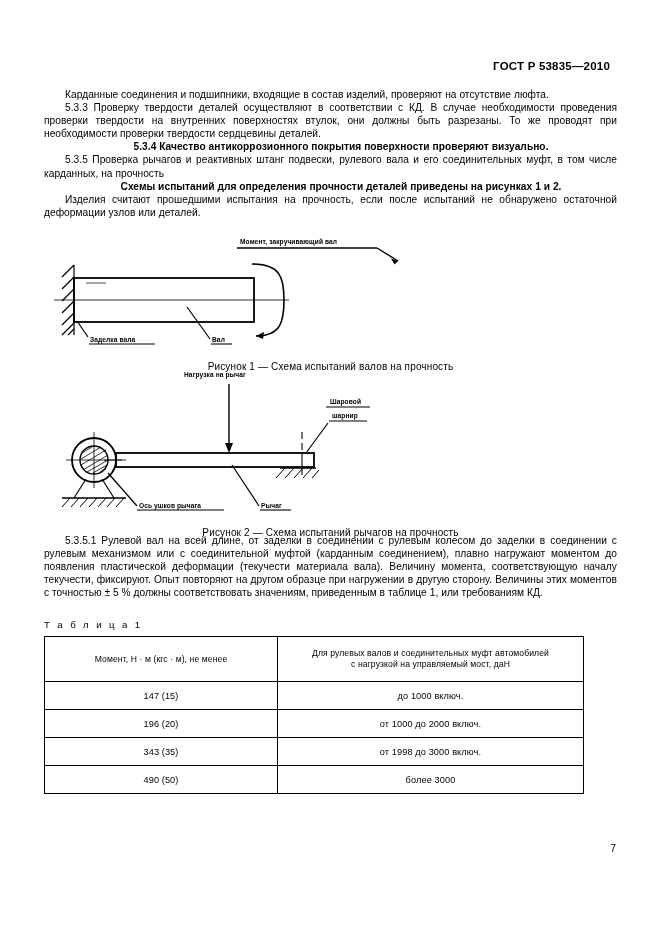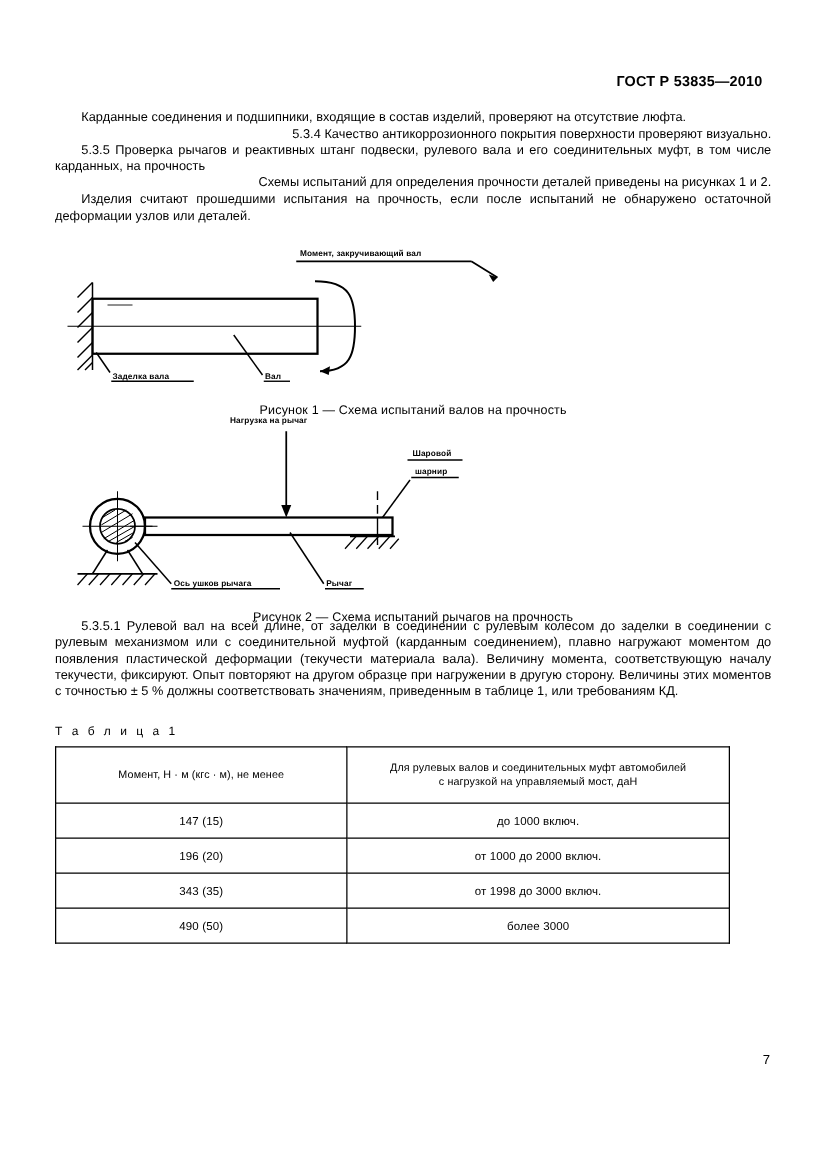--- a/index.html
+++ b/index.html
@@ -33,21 +33,21 @@
     width: 573px;
   }
   p.body-text {
     margin: 0 0 0 0;
     font-size: 10.2px;
     line-height: 13.1px;
     text-align: justify;
     text-indent: 21px;
     letter-spacing: 0.04px;
   }
-  p.body-text.nojust { text-align: right; }
+  p.body-text.nojust { text-align: center; font-weight: bold; }
 
   
   .fig1-wrap {
     position: relative;
     width: 573px;
     height: 120px;
     margin-top: 12px;
   }
   .fig-caption {
     text-align: center;
@@ -112,20 +112,21 @@
 </head>
 <body>
 
 <div class="page">
 
   <div class="header">ГОСТ Р 53835—2010</div>
 
   <div class="content">
 
     <p class="body-text">Карданные соединения и подшипники, входящие в состав изделий, проверяют на отсутствие люфта.</p>
+    <p class="body-text">5.3.3  Проверку твердости деталей осуществляют в соответствии с КД. В случае необходимости проведения проверки твердости на внутренних поверхностях втулок, они должны быть разрезаны. То же проводят при необходимости проверки твердости сердцевины деталей.</p>
     <p class="body-text nojust">5.3.4  Качество антикоррозионного покрытия поверхности проверяют визуально.</p>
     <p class="body-text">5.3.5  Проверка рычагов и реактивных штанг подвески, рулевого вала и его соединительных муфт, в том числе карданных, на прочность</p>
     <p class="body-text nojust">Схемы испытаний для определения прочности деталей приведены на рисунках 1 и 2.</p>
     <p class="body-text">Изделия считают прошедшими испытания на прочность, если после испытаний не обнаружено остаточной деформации узлов или деталей.</p>
 
     <div class="fig1-wrap">
       <svg width="573" height="120" viewBox="0 0 573 120">
 
         <text class="lbl" x="196" y="13">Момент, закручивающий вал</text>
         <line x1="193" y1="17" x2="333" y2="17" stroke="#000" stroke-width="1.4"></line>

